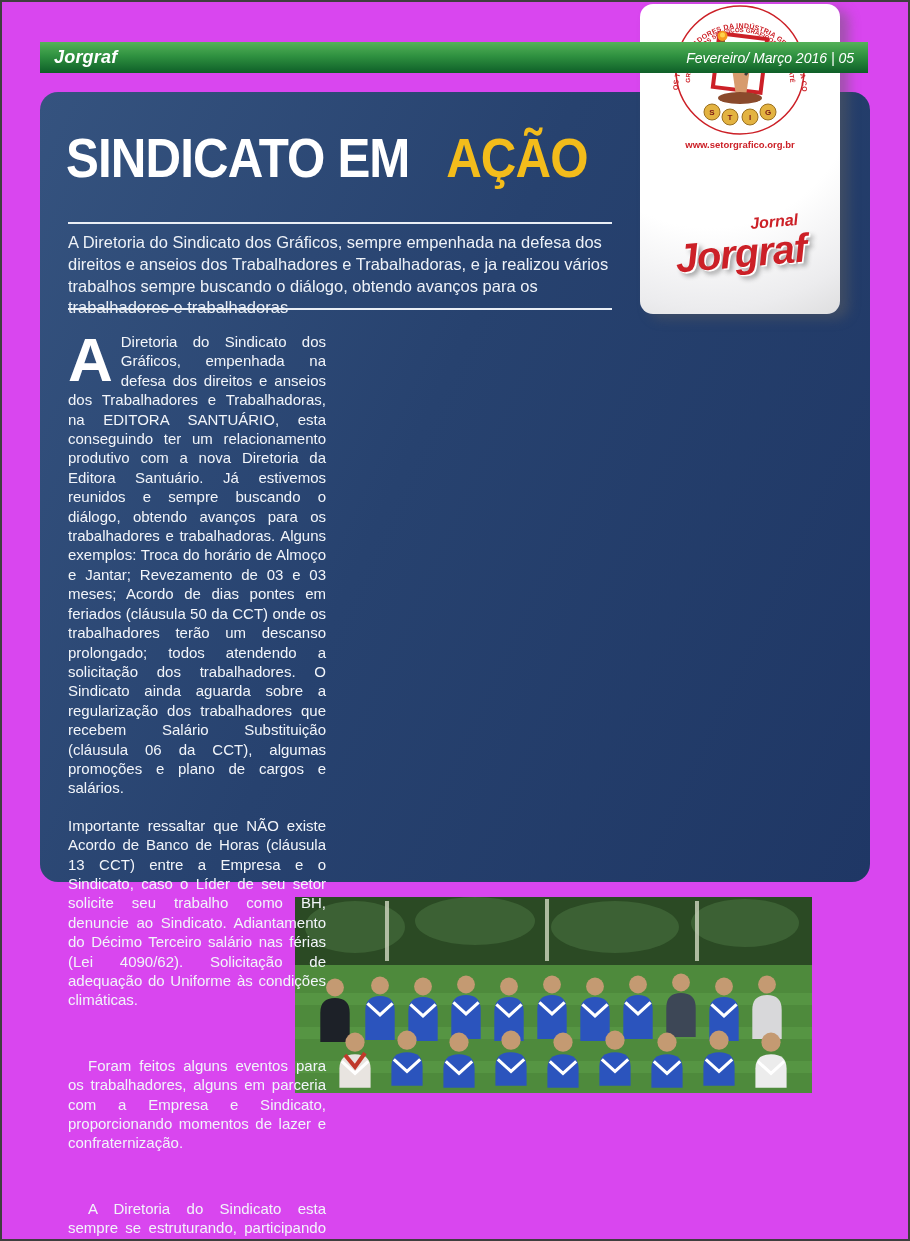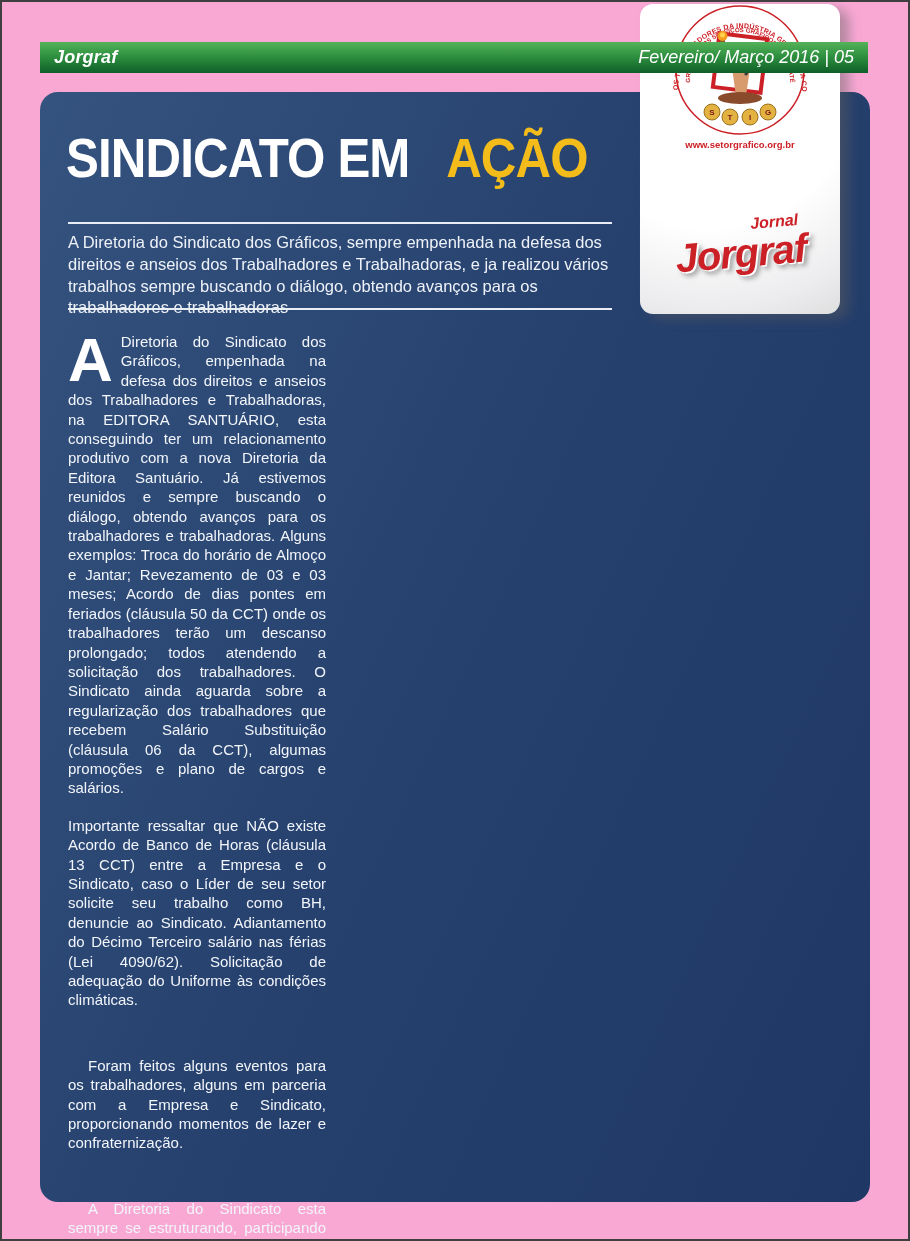--- a/index.html
+++ b/index.html
@@ -1,38 +1,38 @@
 <!DOCTYPE html>
 <html><head>
 <meta charset="utf-8">
 <style>
   html,body{margin:0;padding:0;background:#ffffff;font-family:"Liberation Sans",sans-serif;}
-  .page{position:relative;width:910px;height:1241px;background:#f9a8d4;border:2px solid #3f3f3f;
+  .page{position:relative;width:910px;height:1241px;background:#d946ef;border:2px solid #3f3f3f;
         box-sizing:border-box;overflow:hidden;}
 
   
   .topbar{position:absolute;left:38px;top:40px;width:828px;height:31px;z-index:3;
           background:linear-gradient(#55b259 0%,#2f9140 45%,#0e5f28 100%);
           display:flex;align-items:center;justify-content:space-between;padding:0 14px;box-sizing:border-box;}
   .topbar .brand{color:#fff;font-weight:bold;font-style:italic;font-size:18px;letter-spacing:.2px;}
-  .topbar .issue{color:#fff;font-style:italic;font-size:18px;}
+  .topbar .issue{color:#fff;font-style:italic;font-size:14px;}
 
   
   .badge-card{position:absolute;left:638px;top:2px;width:200px;height:310px;z-index:2;
               background:radial-gradient(circle at 35% 25%,#ffffff 55%,#ececee 85%,#dededf 100%);
               border-radius:13px;box-shadow:9px 5px 12px rgba(95,95,95,.45);}
   .jorgraf-logo{position:absolute;left:10px;top:212px;width:180px;transform:rotate(-5deg);}
   .jorgraf-logo .jornal{display:block;text-align:right;padding-right:30px;color:#cc2027;
                         font-weight:bold;font-style:italic;font-size:16px;}
   .jorgraf-logo .jorgraf{display:block;text-align:center;color:#cc2027;font-weight:bold;font-style:italic;
                         font-size:40px;line-height:.95;letter-spacing:-1px;
                         text-shadow:1.5px 1.5px 0 #ffffff,4px 4px 5px rgba(40,40,40,.45);}
 
   
-  .panel{position:absolute;left:38px;top:90px;width:830px;height:1110px;z-index:1;border-radius:18px;
+  .panel{position:absolute;left:38px;top:90px;width:830px;height:790px;z-index:1;border-radius:18px;
          background:linear-gradient(115deg,#35537f 0%,#27426f 45%,#1f3765 100%);}
 
   .headline{position:absolute;left:26px;top:38px;white-space:nowrap;font-weight:bold;font-size:56px;
             letter-spacing:-1px;transform:scaleX(.88);transform-origin:left center;color:#ffffff;line-height:1;}
   .headline .accent{color:#f3bc1b;}
   .rule{position:absolute;left:28px;width:544px;height:2px;background:#e9eef5;}
   .rule.r1{top:130px;}
   .rule.r2{top:216px;}
   .lead{position:absolute;left:28px;top:140px;width:548px;color:#eef2f8;font-size:16.5px;line-height:1.32;}
 

